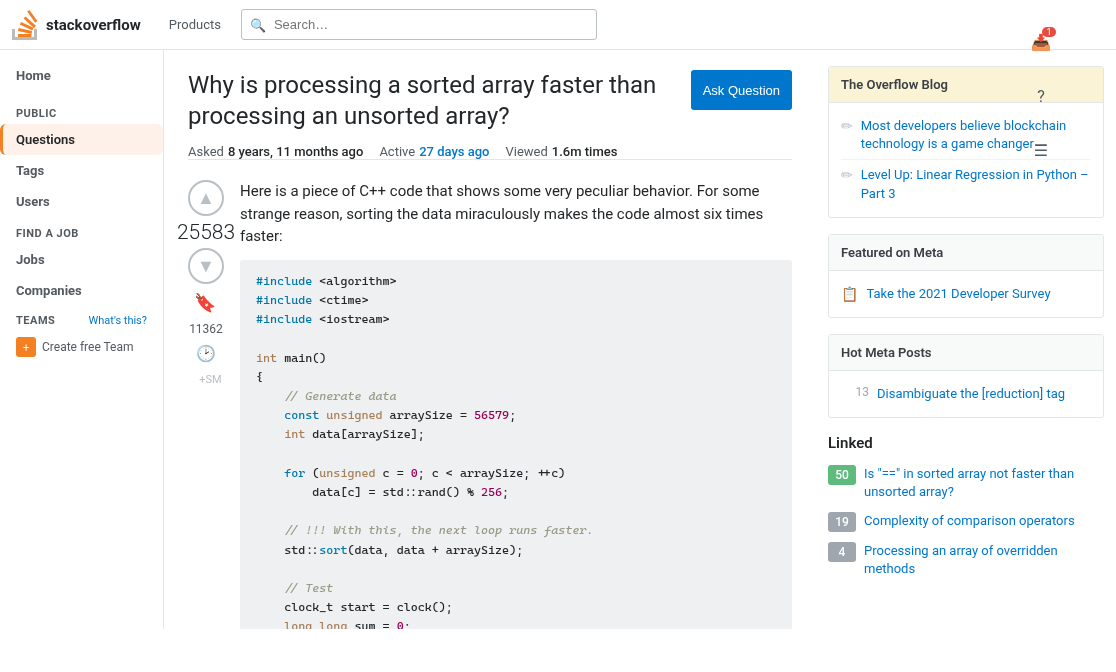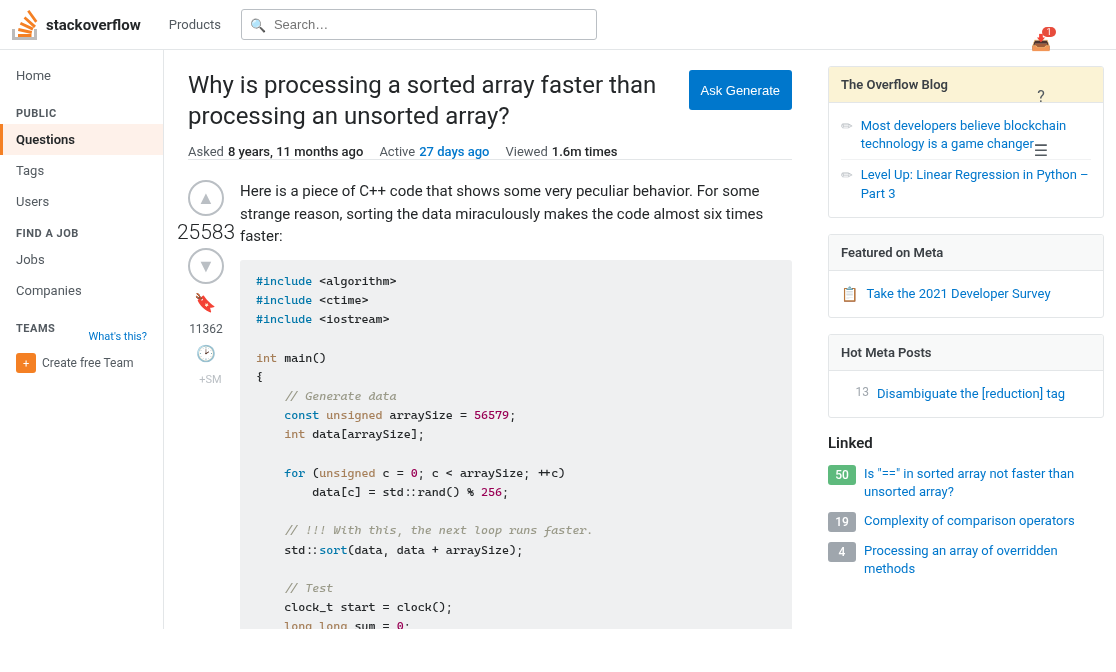--- a/index.html
+++ b/index.html
@@ -26,27 +26,27 @@
     .nav-icons { display: flex; align-items: center; gap: 20px; flex-direction: column; }
     .nav-icon-btn { width: 34px; height: 34px; display: flex; align-items: center; justify-content: center; border-radius: 50%; cursor: pointer; color: #535a60; font-size: 16px; position: relative; }
     .rep-badge { display: flex; align-items: center; gap: 6px; font-size: 13px; font-weight: 500; color: #242729; margin-right: 4px; cursor: pointer; }
     .dot { width: 8px; height: 8px; border-radius: 50%; display: inline-block; }
     .dot-gold { background: #f2a007; }
     .dot-silver { background: #9fa6ad; }
     .dot-bronze { background: #c18132; }
     .notif-badge { position: absolute; top: 2px; right: 2px; background: #e74c3c; color: #fff; font-size: 9px; border-radius: 8px; padding: 0 3px; min-width: 14px; text-align: center; }
 
     
-    .sidebar-item { padding: 8px 8px 8px 16px; font-size: 13px; color: #535a60; cursor: pointer; display: flex; align-items: center; gap: 6px; }
-    .sidebar-item.active { background: #f2722e1a; border-left: 3px solid #f48024; padding-left: 13px; color: #242729; font-weight: 600; }
+    .sidebar-item { padding: 8px 8px 8px 16px; font-size: 13px; color: #535a60; cursor: pointer; display: flex; align-items: center; gap: 6px; font-weight: bold; }
+    .sidebar-item.active { background: #f2722e1a; border-left: 3px solid #f48024; padding-left: 13px; color: #242729; font-weight: 600; border-radius: 6px; }
     .sidebar-section { padding: 10px 8px 4px 16px; font-size: 11px; font-weight: 700; color: #535a60; text-transform: uppercase; letter-spacing: 0.5px; margin-top: 6px; }
     .sidebar-find-job { padding: 10px 8px 4px 16px; font-size: 11px; font-weight: 700; color: #535a60; text-transform: uppercase; letter-spacing: 0.5px; }
     .teams-row { display: flex; align-items: center; justify-content: space-between; padding: 8px 8px 4px 16px; }
     .teams-label { font-size: 11px; font-weight: 700; color: #535a60; text-transform: uppercase; letter-spacing: 0.5px; }
-    .whats-this { font-size: 11px; color: #0077cc; cursor: pointer; margin-right: 8px; margin-top: 16px; }
+    .whats-this { font-size: 11px; color: #0077cc; cursor: pointer; margin-right: 8px; }
     .create-team-btn { display: flex; align-items: center; gap: 6px; padding: 6px 8px 6px 16px; cursor: pointer; }
     .create-team-icon { width: 20px; height: 20px; background: #f48024; border-radius: 3px; display: flex; align-items: center; justify-content: center; color: #fff; font-size: 11px; }
     .create-team-text { font-size: 12px; color: #535a60; }
 
     
     .question-header { display: flex; justify-content: space-between; align-items: flex-start; margin-bottom: 12px; }
     .question-title { font-size: 24px; font-weight: normal; color: #242729; line-height: 1.3; flex: 1; margin-right: 16px; }
     .ask-btn { background: #0077cc; color: #fff; border: none; padding: 10px 12px; border-radius: 3px; font-size: 13px; cursor: pointer; white-space: nowrap; height: 40px; }
     .question-meta { display: flex; gap: 16px; font-size: 13px; color: #535a60; margin-bottom: 20px; border-bottom: 1px solid #e3e6e8; }
     .meta-item { display: flex; gap: 4px; }
@@ -163,21 +163,21 @@
       </div>
       <div class="create-team-btn">
         <div class="create-team-icon">+</div>
         <span class="create-team-text">Create free Team</span>
       </div>
     </aside>
 
     <main class="content">
       <div class="question-header">
         <h1 class="question-title">Why is processing a sorted array faster than processing an unsorted array?</h1>
-        <button class="ask-btn">Ask Generate</button>
+        <button class="ask-btn">Ask Question</button>
       </div>
       <div class="question-meta">
         <div class="meta-item">
           <span class="meta-label">Asked</span>
           <span class="meta-value">8 years, 11 months ago</span>
         </div>
         <div class="meta-item">
           <span class="meta-label">Active</span>
           <span class="meta-value"><a>27 days ago</a></span>
         </div>

